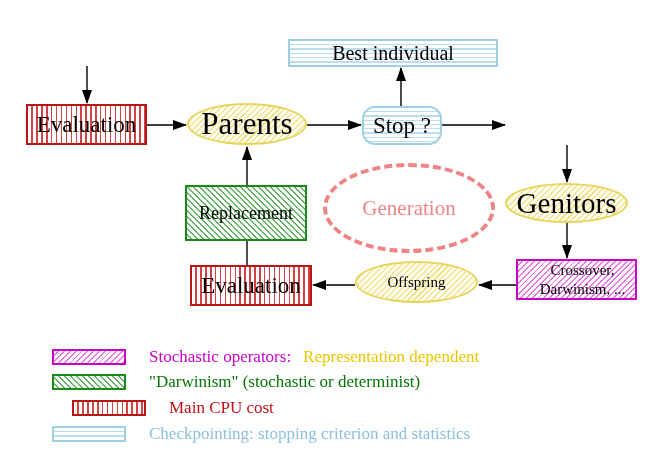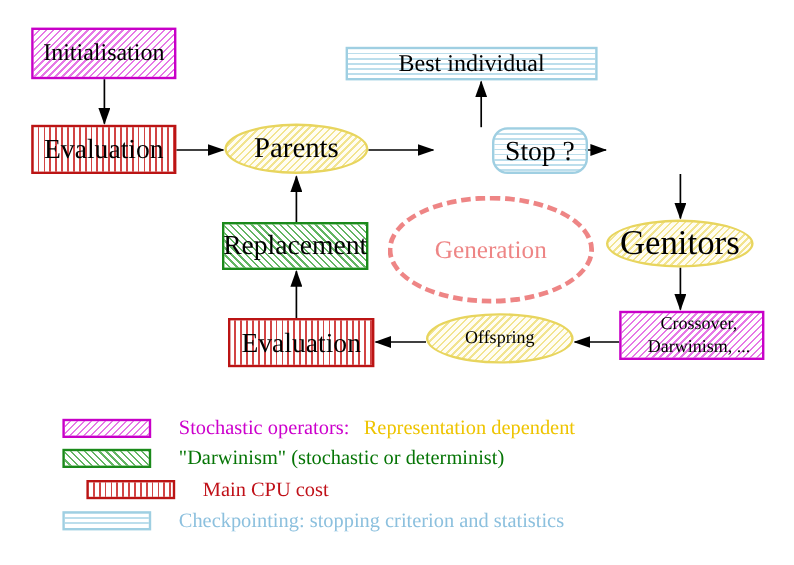--- a/index.html
+++ b/index.html
@@ -16,24 +16,24 @@
   .p-magenta{border:2px solid #c800c8;background:repeating-linear-gradient(135deg,#ffffff 0 2.7px,#e678e6 2.7px 4.1px);}
   .p-green{border:2px solid #1a8a1a;background:repeating-linear-gradient(45deg,#ffffff 0 2.8px,#63b563 2.8px 4.2px);}
   .p-red{border:2px solid #bb1414;background:repeating-linear-gradient(90deg,#ffffff 0 3.4px,#d24444 3.4px 4.9px);}
   .p-cyan{border:2px solid #9fcfe2;background:repeating-linear-gradient(180deg,#ffffff 0 3px,#bcdeec 3px 4.3px);}
   .p-yellow{border:2px solid #e8d55e;background:repeating-linear-gradient(135deg,#fffdf2 0 2.7px,#f2e490 2.7px 4.2px);}
   .ellipse{border-radius:50%;}
 
   #node-initialisation{left:26px;top:23px;width:121px;height:43px;font-size:20px;}
   #node-evaluation-top{left:26px;top:104px;width:121px;height:41px;font-size:23px;}
   #node-best-individual{left:288px;top:39px;width:210px;height:28px;font-size:20px;}
-  #node-parents{left:187px;top:103px;width:120px;height:42px;font-size:24px;}
-  #node-stop{left:362px;top:106px;width:80px;height:39px;font-size:23px;border-radius:13px;margin-left:48px;}
+  #node-parents{left:187px;top:103px;width:120px;height:42px;font-size:31px;}
+  #node-stop{left:362px;top:106px;width:80px;height:39px;font-size:23px;border-radius:13px;}
   #node-selection{left:506px;top:105px;width:120px;height:40px;font-size:23px;}
-  #node-replacement{left:185px;top:185px;width:122px;height:40px;font-size:23px;}
+  #node-replacement{left:185px;top:185px;width:122px;height:56px;font-size:18px;}
   #node-generation{left:323px;top:163px;width:172px;height:90px;border:4px dashed #ee8585;
     color:#ee8585;font-size:21px;background:#ffffff;}
   #node-genitors{left:505px;top:183px;width:123px;height:40px;font-size:29px;}
   #node-evaluation-bottom{left:190px;top:265px;width:122px;height:41px;font-size:23px;}
   #node-offspring{left:355px;top:261px;width:123px;height:42px;font-size:15px;}
   #node-crossover{left:516px;top:259px;width:121px;height:41px;font-size:15px;padding-left:12px;}
   #node-crossover .twoline{display:flex;flex-direction:column;line-height:1.25;}
 
   .arrows{position:absolute;left:0;top:0;pointer-events:none;}
 
@@ -66,23 +66,20 @@
     <line x1="401" y1="106" x2="401" y2="68" stroke="#000" stroke-width="1.4" marker-end="url(#ah)"></line>
     <line x1="442" y1="125" x2="505" y2="125" stroke="#000" stroke-width="1.4" marker-end="url(#ah)"></line>
     <line x1="567" y1="145" x2="567" y2="182" stroke="#000" stroke-width="1.4" marker-end="url(#ah)"></line>
     <line x1="567" y1="223" x2="567" y2="258" stroke="#000" stroke-width="1.4" marker-end="url(#ah)"></line>
     <line x1="516" y1="285" x2="479" y2="285" stroke="#000" stroke-width="1.4" marker-end="url(#ah)"></line>
     <line x1="355" y1="285" x2="313" y2="285" stroke="#000" stroke-width="1.4" marker-end="url(#ah)"></line>
     <line x1="247" y1="265" x2="247" y2="226" stroke="#000" stroke-width="1.4" marker-end="url(#ah)"></line>
     <line x1="247" y1="185" x2="247" y2="147" stroke="#000" stroke-width="1.4" marker-end="url(#ah)"></line>
   </svg>
 
-  <div class="node p-magenta" id="node-initialisation">
-    <span>Initialisation</span>
-  </div>
 
   <div class="node p-red" id="node-evaluation-top">
     <span>Evaluation</span>
   </div>
 
   <div class="node p-cyan" id="node-best-individual">
     <span>Best individual</span>
   </div>
 
   <div class="node p-yellow ellipse" id="node-parents">

